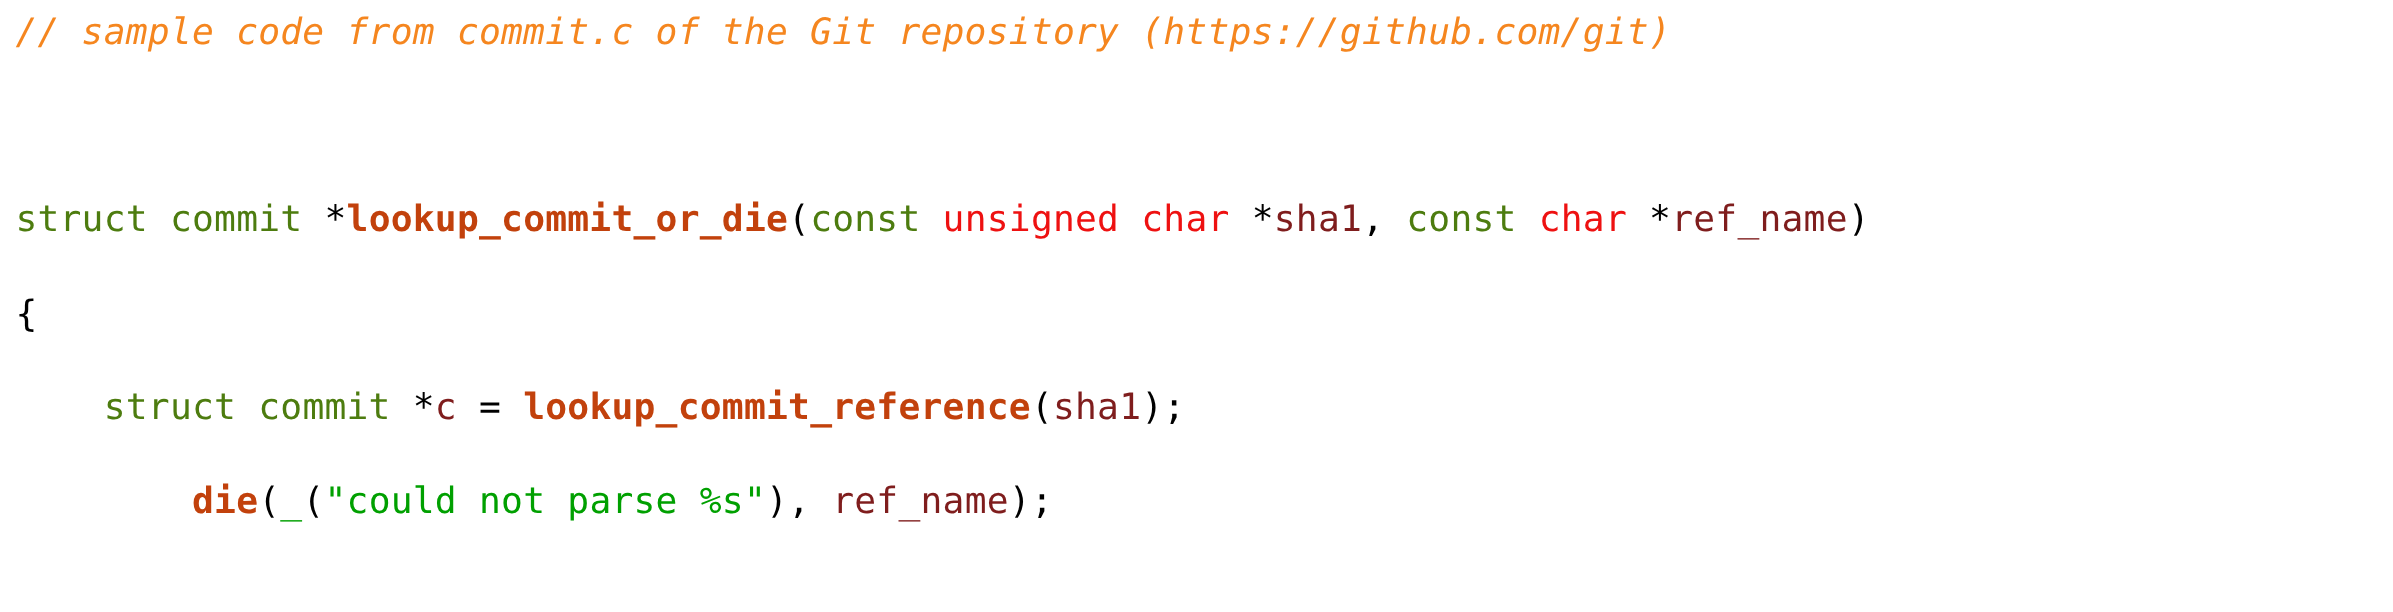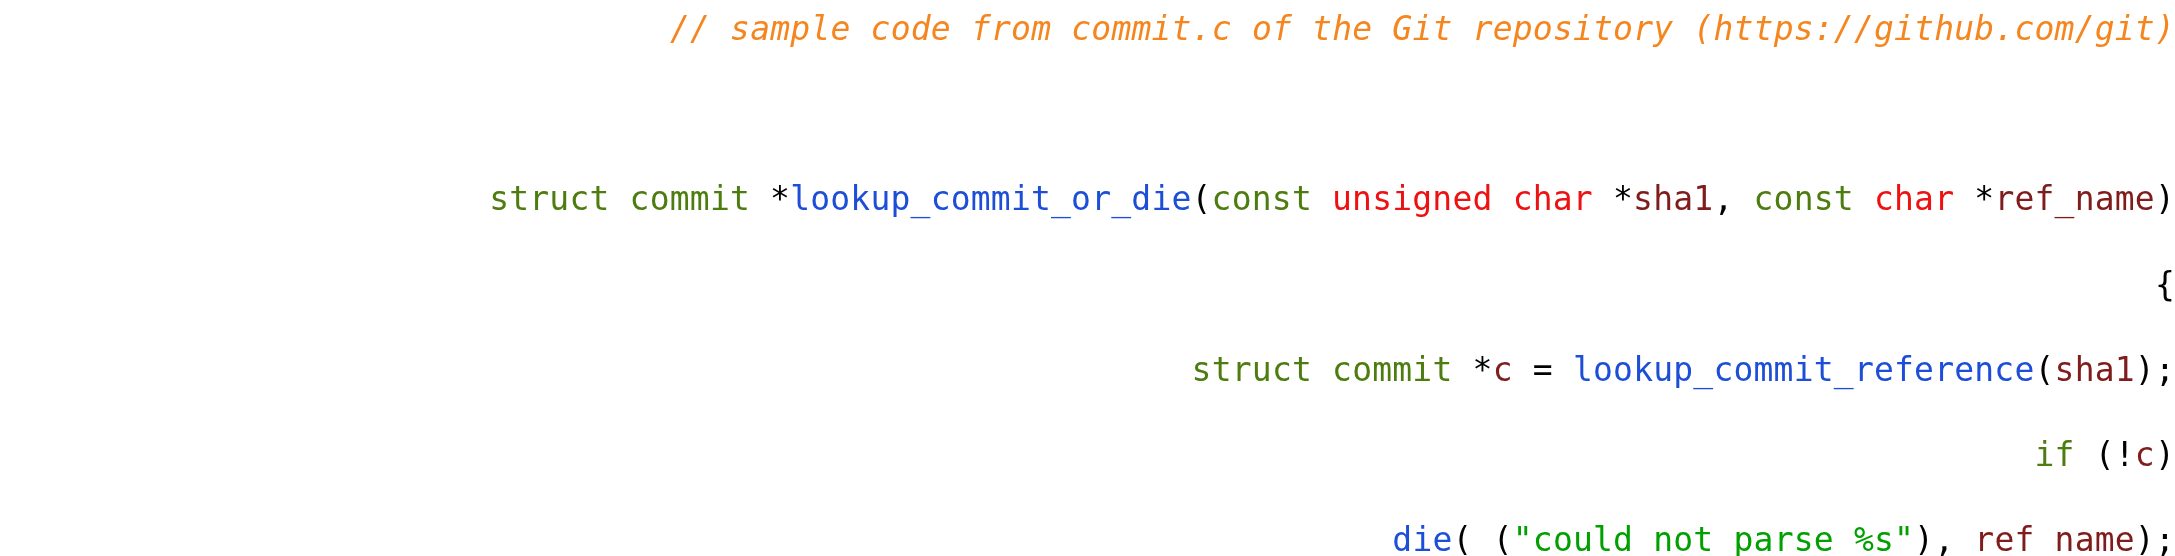--- a/index.html
+++ b/index.html
@@ -13,21 +13,20 @@
     height: 556px;
     overflow: hidden;
     font-family: "DejaVu Sans Mono", "Liberation Mono", monospace;
   }
   #code-figure {
     box-sizing: border-box;
     width: 2175px;
     height: 556px;
     background: #ffffff;
     padding: 8px 0 0 14px;
-    text-align: right;
   }
   .code-block {
     margin: 0;
     padding: 0;
     font-family: "DejaVu Sans Mono", "Liberation Mono", monospace;
     font-size: 33px;
     line-height: 42.6px;
     letter-spacing: 0.2px;
     white-space: pre;
     color: #000000;
@@ -37,36 +36,35 @@
     min-height: 42.6px;
     white-space: pre;
   }
   .code-line.blank {
     min-height: 42.6px;
   }
   
   .t-comment  { color: #f5861f; font-style: italic; }
   .t-keyword  { color: #4d7c0f; }
   .t-type     { color: #ee1111; margin-top: 12px; }
-  .t-func     { color: #1d4ed8; }
+  .t-func     { color: #c2410c; font-weight: bold; }
   .t-var      { color: #7f1d1d; }
   .t-string   { color: #00a000; }
   .t-punct    { color: #000000; }
   .t-plain    { color: #000000; }
 </style>
 </head>
 <body>
 
 <div id="code-figure">
   <pre class="code-block"><code id="code-root"><span class="code-line"><span class="t-comment">// sample code from commit.c of the Git repository (https://github.com/git)</span></span>
 <span class="code-line blank">​</span>
 <span class="code-line"><span class="t-keyword">struct</span><span class="t-plain"> </span><span class="t-keyword">commit</span><span class="t-plain"> </span><span class="t-punct">*</span><span class="t-func">lookup_commit_or_die</span><span class="t-punct">(</span><span class="t-keyword">const</span><span class="t-plain"> </span><span class="t-type">unsigned</span><span class="t-plain"> </span><span class="t-type">char</span><span class="t-plain"> </span><span class="t-punct">*</span><span class="t-var">sha1</span><span class="t-punct">, </span><span class="t-keyword">const</span><span class="t-plain"> </span><span class="t-type">char</span><span class="t-plain"> </span><span class="t-punct">*</span><span class="t-var">ref_name</span><span class="t-punct">)</span></span>
 <span class="code-line"><span class="t-punct">{</span></span>
 <span class="code-line"><span class="t-plain">    </span><span class="t-keyword">struct</span><span class="t-plain"> </span><span class="t-keyword">commit</span><span class="t-plain"> </span><span class="t-punct">*</span><span class="t-var">c</span><span class="t-punct"> = </span><span class="t-func">lookup_commit_reference</span><span class="t-punct">(</span><span class="t-var">sha1</span><span class="t-punct">);</span></span>
-<span class="code-line"><span class="t-plain">    </span><span class="t-keyword">if</span><span class="t-punct"> (!</span><span class="t-var">c</span><span class="t-punct">)</span></span>
 <span class="code-line"><span class="t-plain">        </span><span class="t-func">die</span><span class="t-punct">(</span><span class="t-string">_</span><span class="t-punct">(</span><span class="t-string">"could not parse %s"</span><span class="t-punct">), </span><span class="t-var">ref_name</span><span class="t-punct">);</span></span>
 
 
 
 
 
 </code></pre>
 </div>
 
 </body></html>

